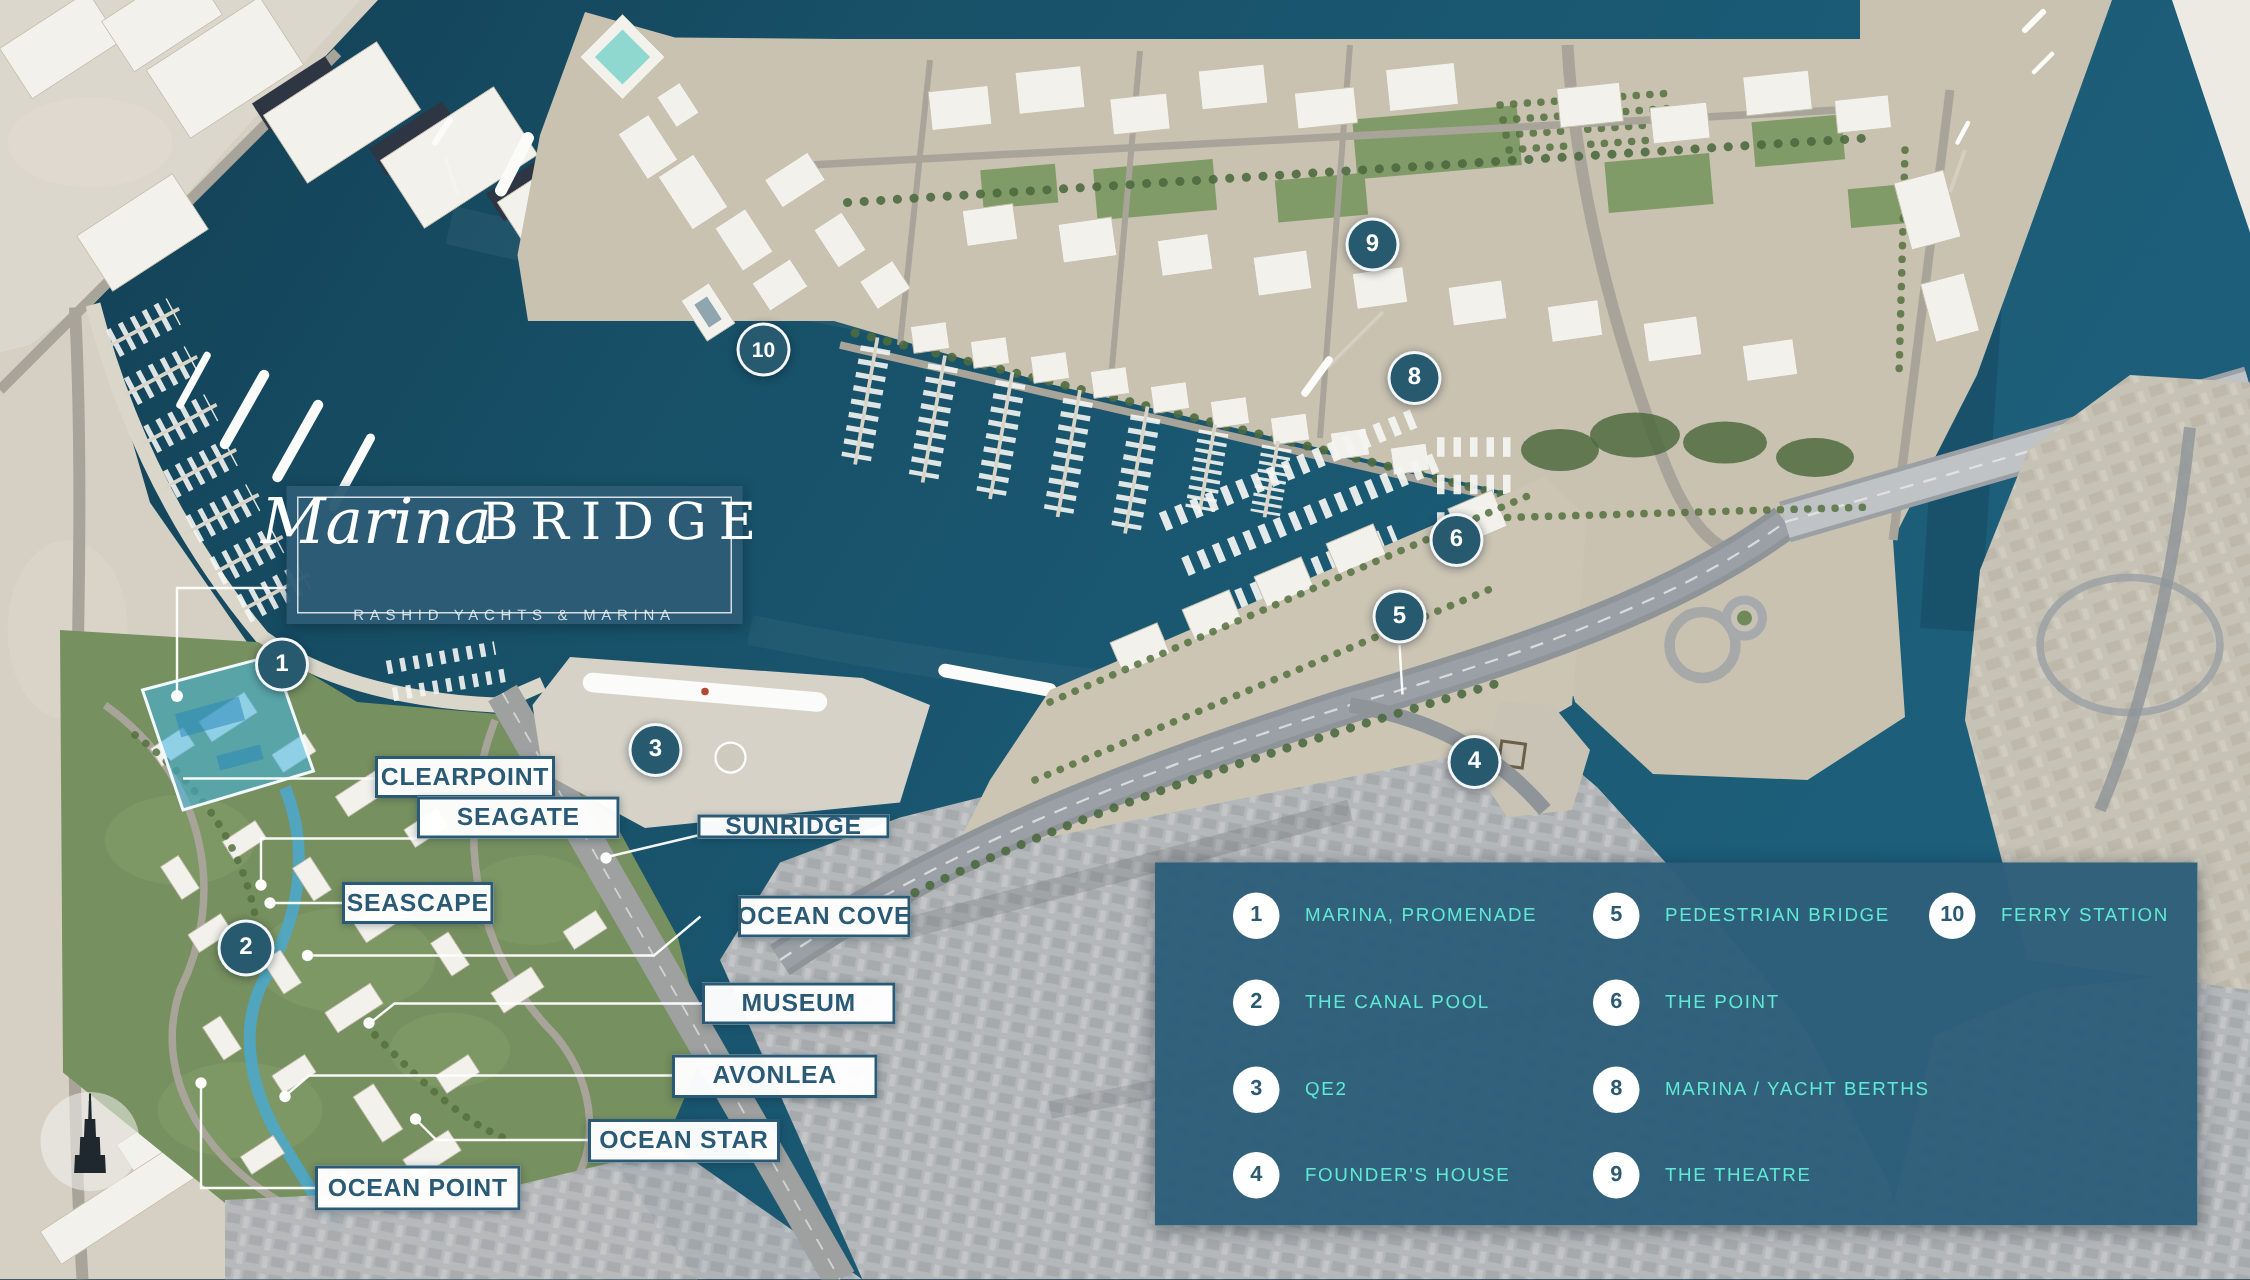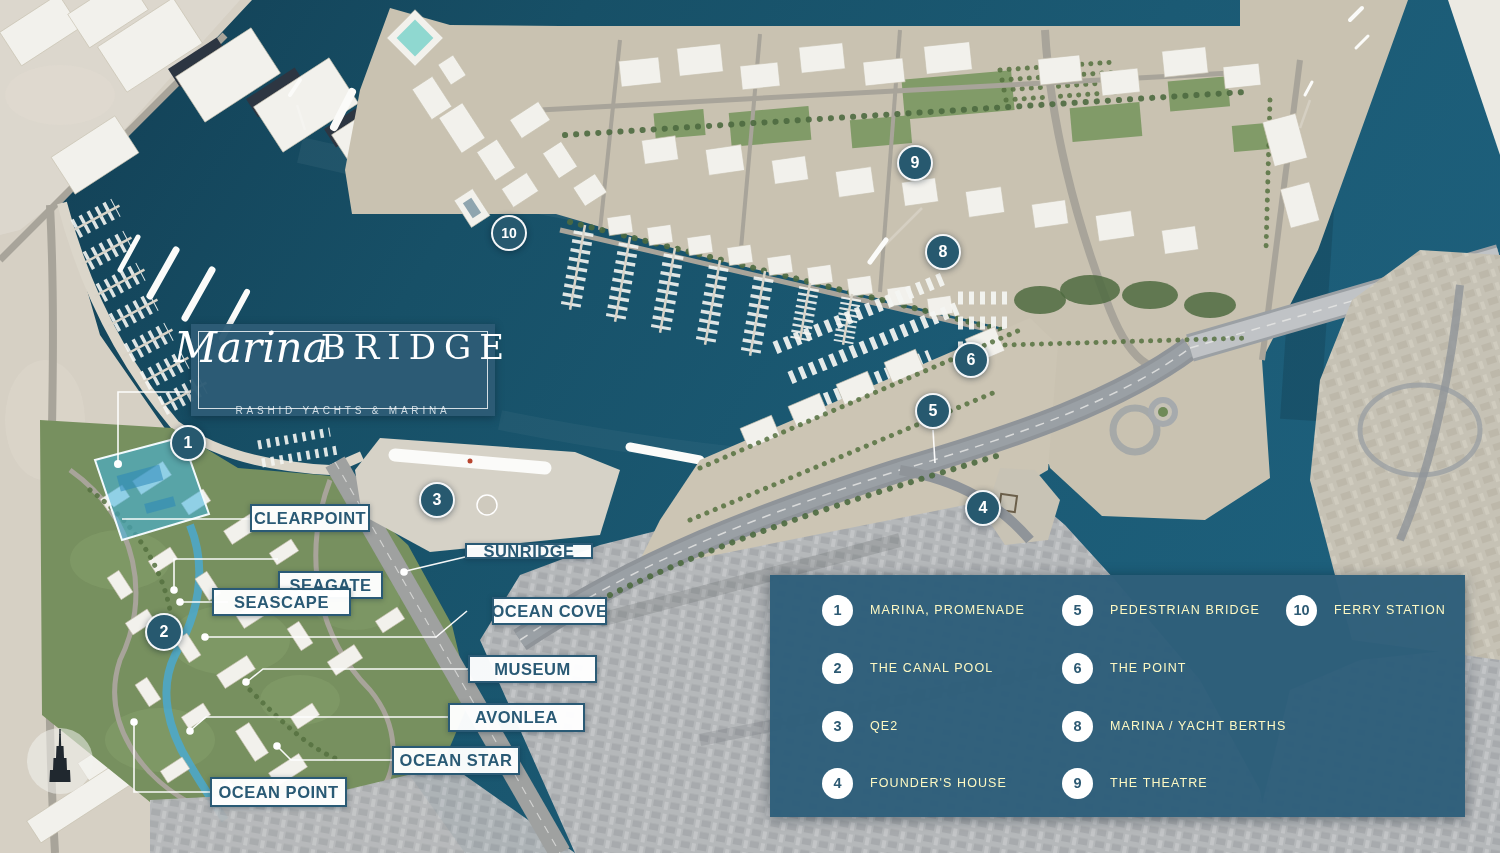--- a/index.html
+++ b/index.html
@@ -43,21 +43,21 @@
   .logo-row{display:flex;align-items:baseline;line-height:1;}
   .logo-script{font-family:"DejaVu Serif",serif;font-style:italic;font-size:42px;color:#fff;margin-right:-7px;position:relative;top:3px;}
   .logo-caps{font-family:"DejaVu Serif",serif;font-size:34px;color:#fff;letter-spacing:8px;}
   .logo-tagline{font-size:10px;letter-spacing:3.8px;color:#cddae2;margin-top:5px;}
 
   #legend-panel{position:absolute;left:770px;top:575px;width:695px;height:242px;
     background:rgba(47,95,122,.98);box-shadow:0 2px 12px rgba(8,22,36,.45);z-index:6;}
   .leg-row{position:absolute;display:flex;align-items:center;gap:17px;height:32px;}
   .leg-circle{width:31px;height:31px;border-radius:50%;background:#fff;color:#2d5a73;
     display:flex;align-items:center;justify-content:center;font-weight:bold;font-size:14.5px;flex:0 0 31px;}
-  .leg-label{color:#fef9c3;font-size:12.5px;letter-spacing:1.1px;white-space:nowrap;}
+  .leg-label{color:#5eead4;font-size:12.5px;letter-spacing:1.1px;white-space:nowrap;}
 
   #burj-badge{position:absolute;left:27px;top:728px;width:66px;height:66px;border-radius:50%;
     background:rgba(242,242,239,.55);z-index:3;display:flex;align-items:flex-end;justify-content:center;}
 </style>
 </head>
 <body>
 
 <div id="stage">
 
   <svg width="1500" height="853" viewBox="0 0 1500 853">
@@ -545,22 +545,22 @@
 
   <div id="logo-box">
     <div class="logo-row">
       <span class="logo-script">Marina</span>
       <span class="logo-caps">BRIDGE</span>
     </div>
     <div class="logo-tagline">RASHID YACHTS &amp; MARINA</div>
   </div>
 
   <div class="label-box" style="left:250px;top:504px;width:120px;height:28px">CLEARPOINT</div>
-  <div class="label-box" style="left:278px;top:571px;width:105px;height:28px">SEAGATE</div>
-  <div class="label-box" style="left:212px;top:588px;width:139px;height:28px">SEASCAPE</div>
+  <div class="label-box" style="left:278px;top:531px;width:135px;height:28px">SEAGATE</div>
+  <div class="label-box" style="left:228px;top:588px;width:101px;height:28px">SEASCAPE</div>
   <div class="label-box" style="left:465px;top:543px;width:128px;height:16px">SUNRIDGE</div>
   <div class="label-box" style="left:492px;top:597px;width:115px;height:28px">OCEAN COVE</div>
   <div class="label-box" style="left:468px;top:655px;width:129px;height:28px">MUSEUM</div>
   <div class="label-box" style="left:448px;top:703px;width:137px;height:29px">AVONLEA</div>
   <div class="label-box" style="left:392px;top:746px;width:128px;height:29px">OCEAN STAR</div>
   <div class="label-box" style="left:210px;top:777px;width:137px;height:30px">OCEAN POINT</div>
 
   <div class="map-marker" style="left:170px;top:425px">1</div>
   <div class="map-marker m2" style="left:145px;top:613px">2</div>
   <div class="map-marker" style="left:419px;top:482px">3</div>

